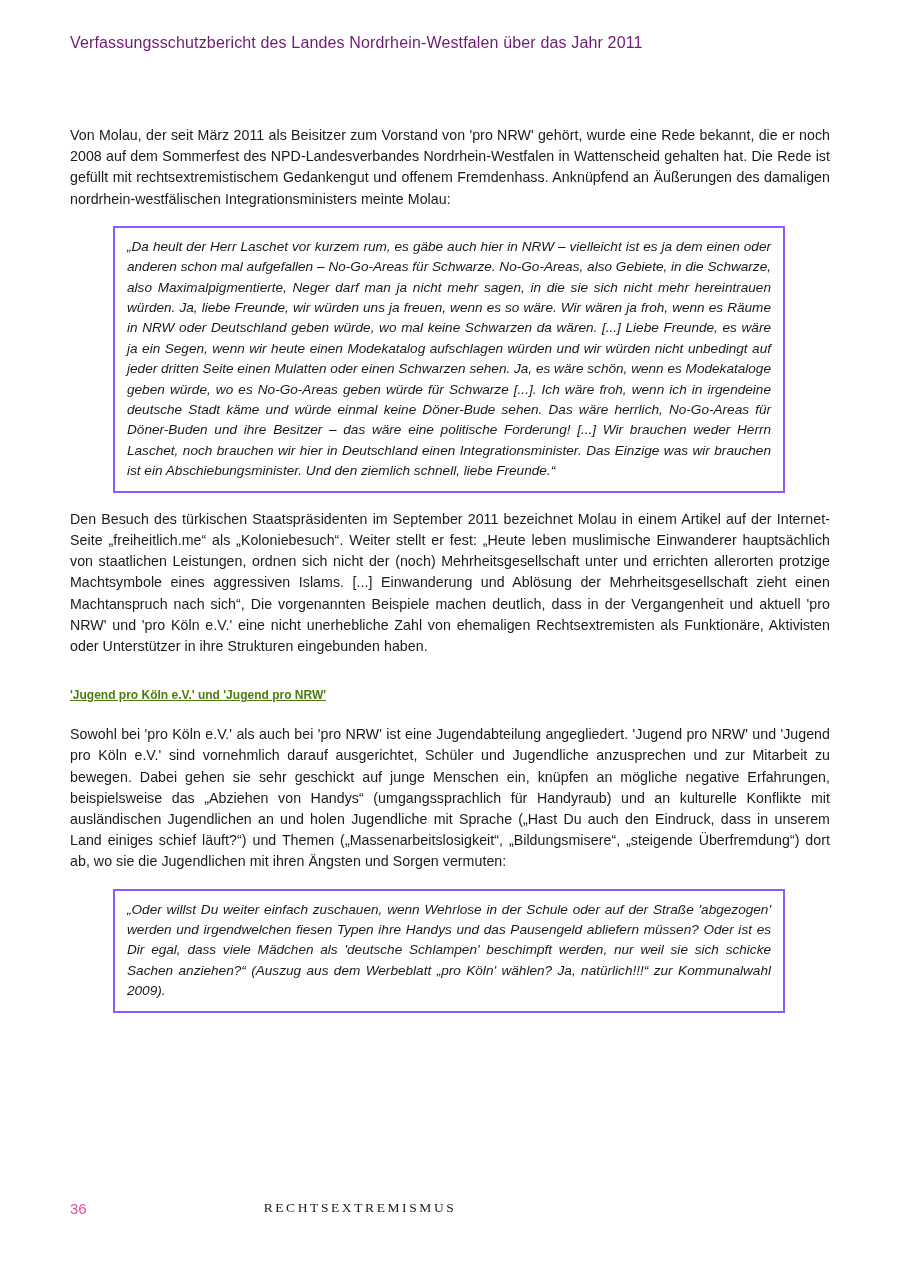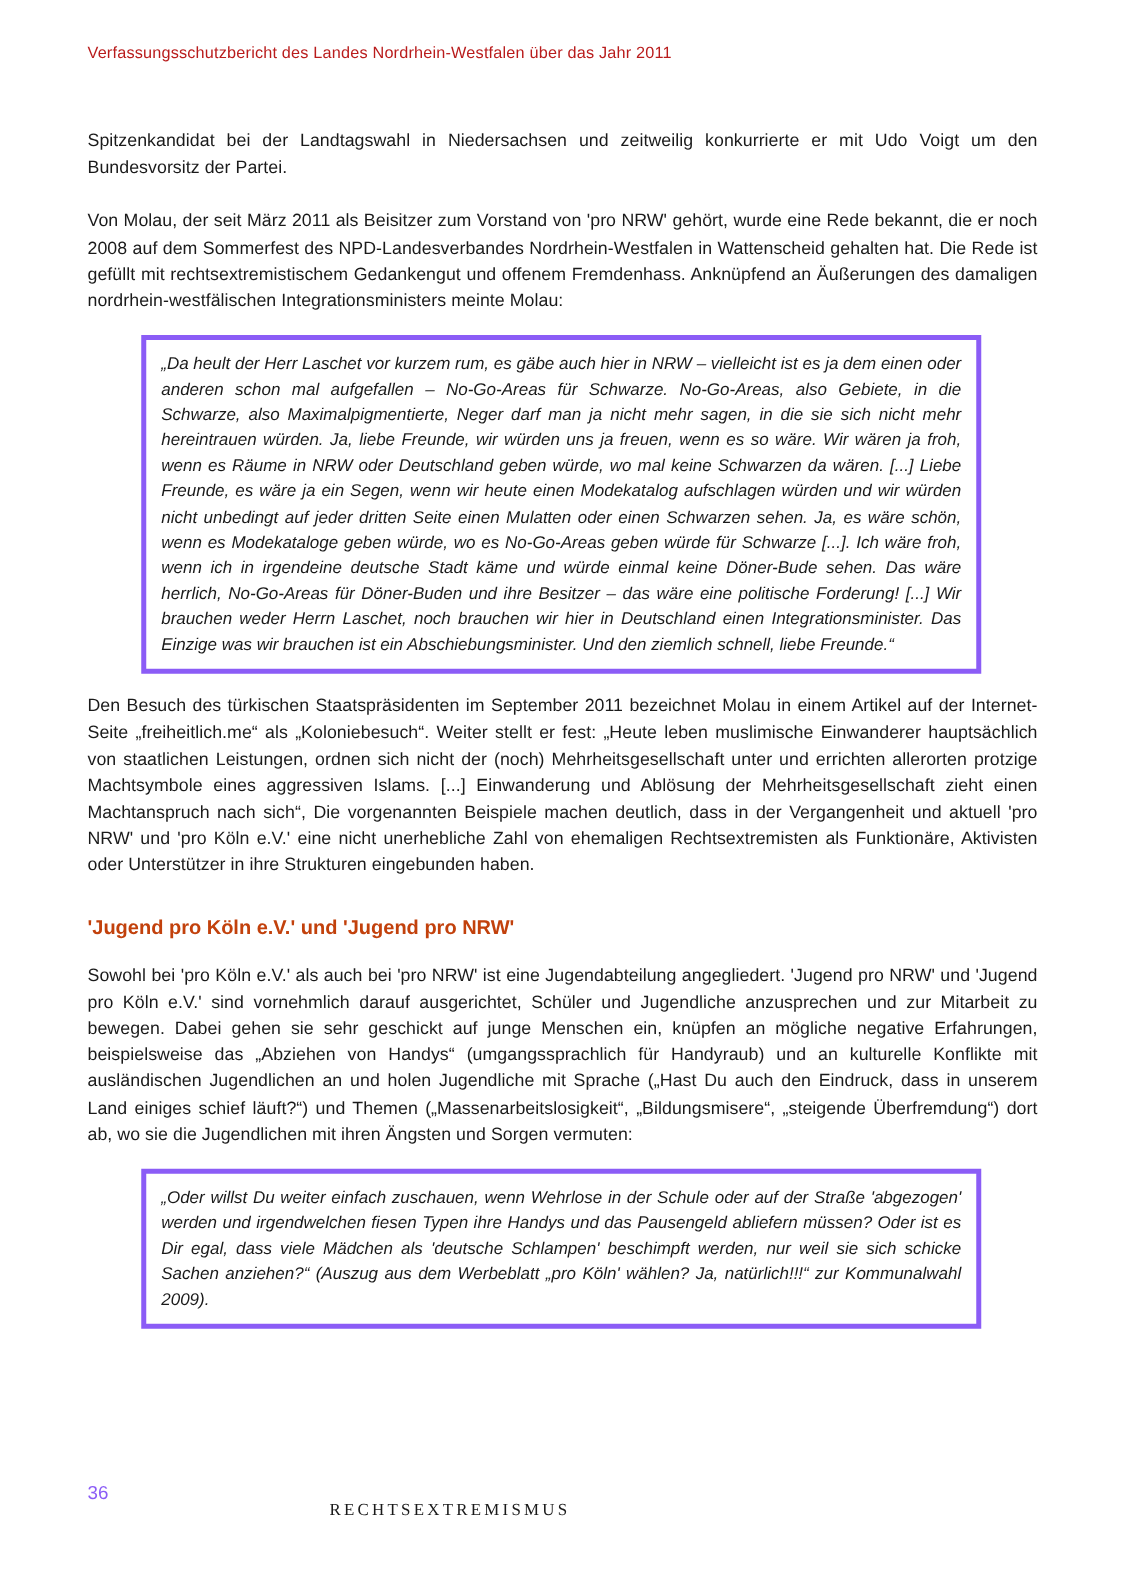--- a/index.html
+++ b/index.html
@@ -20,69 +20,70 @@
     top: 0; left: 0;
     width: 900px;
     height: 1272px;
     box-sizing: border-box;
   }
   .running-head {
     position: absolute;
     top: 34px;
     left: 70px;
     width: 760px;
-    font-size: 13px;
+    font-size: 16px;
     letter-spacing: 0.15px;
-    color: #b91c1c;
+    color: #701a75;
   }
   .content {
     position: absolute;
     top: 103px;
     left: 70px;
     width: 760px;
   }
   p.body {
     margin: 0 0 0 0;
     font-size: 14.2px;
     line-height: 21.2px;
     text-align: justify;
     color: #1a1a1a;
     letter-spacing: 0.05px;
   }
   .gap-sm { height: 18px; }
   .gap-md { height: 22px; }
   .gap-lg { height: 28px; }
   .quote-box {
-    border: 4px solid #8b5cf6;
+    border: 2px solid #8b5cf6;
     box-sizing: border-box;
     padding: 9px 12px 9px 12px;
     margin: 16px 0 16px 43px;
     width: 672px;
   }
   .quote-box p {
     margin: 0;
     font-size: 13.6px;
     line-height: 20.4px;
     font-style: italic;
     text-align: justify;
     color: #1a1a1a;
   }
   .subhead {
-    font-size: 16px;
+    font-size: 12px;
     font-weight: bold;
     line-height: 21px;
     margin: 0;
-    color: #c2410c;
+    color: #4d7c0f;
+    text-decoration: underline;
   }
   .footer-page {
     position: absolute;
-    bottom: 69px;
+    bottom: 55px;
     left: 70px;
     font-size: 15px;
-    color: #8b5cf6;
+    color: #ec4899;
   }
   .footer-section {
     position: absolute;
     bottom: 56px;
     left: 0;
     width: 720px;
     text-align: center;
     font-family: "Liberation Serif", serif;
     font-size: 13.5px;
     letter-spacing: 2.6px;
@@ -91,21 +92,20 @@
 </style>
 </head>
 <body>
 
 <div class="page">
 
   <div class="running-head">Verfassungsschutzbericht des Landes Nordrhein-Westfalen über das Jahr 2011</div>
 
   <div class="content">
 
-    <p class="body">Spitzenkandidat bei der Landtagswahl in Niedersachsen und zeitweilig konkurrierte er mit Udo Voigt um den Bundesvorsitz der Partei.</p>
     <div class="gap-md"></div>
 
     <p class="body">Von Molau, der seit März 2011 als Beisitzer zum Vorstand von 'pro NRW' gehört, wurde eine Rede bekannt, die er noch 2008 auf dem Sommerfest des NPD-Landesverbandes Nordrhein-Westfalen in Wattenscheid gehalten hat. Die Rede ist gefüllt mit rechtsextremistischem Gedankengut und offenem Fremdenhass. Anknüpfend an Äußerungen des damaligen nordrhein-westfälischen Integrationsministers meinte Molau:</p>
 
     <div class="quote-box">
       <p>„Da heult der Herr Laschet vor kurzem rum, es gäbe auch hier in NRW – vielleicht ist es ja dem einen oder anderen schon mal aufgefallen – No-Go-Areas für Schwarze. No-Go-Areas, also Gebiete, in die Schwarze, also Maximalpigmentierte, Neger darf man ja nicht mehr sagen, in die sie sich nicht mehr hereintrauen würden. Ja, liebe Freunde, wir würden uns ja freuen, wenn es so wäre. Wir wären ja froh, wenn es Räume in NRW oder Deutschland geben würde, wo mal keine Schwarzen da wären. [...] Liebe Freunde, es wäre ja ein Segen, wenn wir heute einen Modekatalog aufschlagen würden und wir würden nicht unbedingt auf jeder dritten Seite einen Mulatten oder einen Schwarzen sehen. Ja, es wäre schön, wenn es Modekataloge geben würde, wo es No-Go-Areas geben würde für Schwarze [...]. Ich wäre froh, wenn ich in irgendeine deutsche Stadt käme und würde einmal keine Döner-Bude sehen. Das wäre herrlich, No-Go-Areas für Döner-Buden und ihre Besitzer – das wäre eine politische Forderung! [...] Wir brauchen weder Herrn Laschet, noch brauchen wir hier in Deutschland einen Integrationsminister. Das Einzige was wir brauchen ist ein Abschiebungsminister. Und den ziemlich schnell, liebe Freunde.“</p>
     </div>
 
     <p class="body">Den Besuch des türkischen Staatspräsidenten im September 2011 bezeichnet Molau in einem Artikel auf der Internet-Seite „freiheitlich.me“ als „Koloniebesuch“. Weiter stellt er fest: „Heute leben muslimische Einwanderer hauptsächlich von staatlichen Leistungen, ordnen sich nicht der (noch) Mehrheitsgesellschaft unter und errichten allerorten protzige Machtsymbole eines aggressiven Islams. [...] Einwanderung und Ablösung der Mehrheitsgesellschaft zieht einen Machtanspruch nach sich“, Die vorgenannten Beispiele machen deutlich, dass in der Vergangenheit und aktuell 'pro NRW' und 'pro Köln e.V.' eine nicht unerhebliche Zahl von ehemaligen Rechtsextremisten als Funktionäre, Aktivisten oder Unterstützer in ihre Strukturen eingebunden haben.</p>
 

